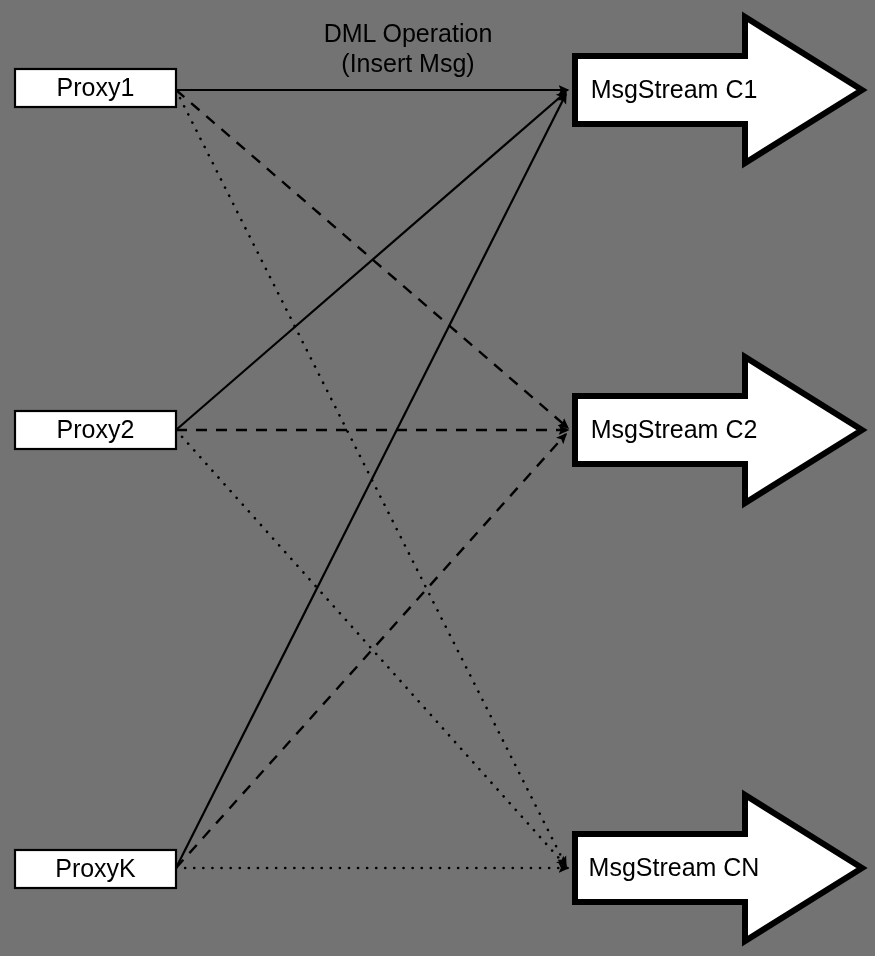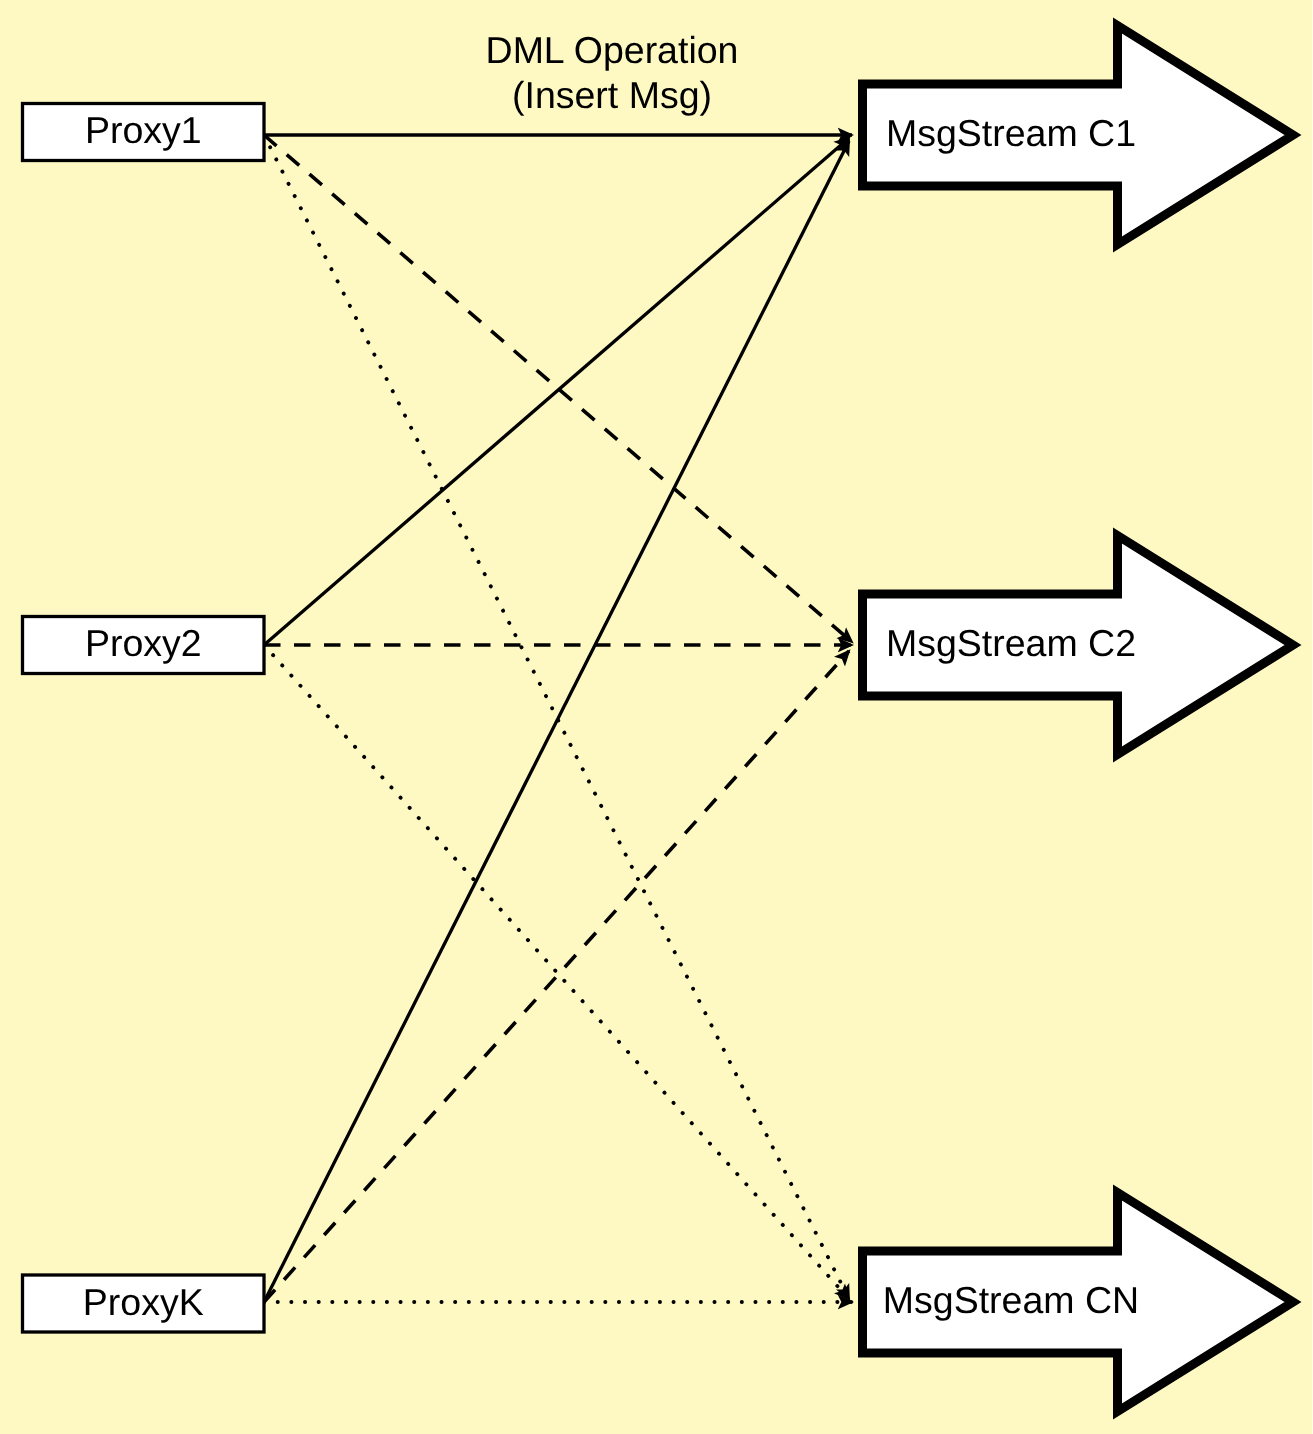--- a/index.html
+++ b/index.html
@@ -8,21 +8,21 @@
     background: #ffffff;
   }
   body {
     font-family: "Liberation Sans", sans-serif;
     -webkit-font-smoothing: antialiased;
   }
   #diagram-root {
     position: relative;
     width: 875px;
     height: 956px;
-    background: #fef9c3;
+    background: #737373;
     overflow: hidden;
   }
   svg.canvas {
     position: absolute;
     top: 0;
     left: 0;
     width: 875px;
     height: 956px;
     display: block;
   }

